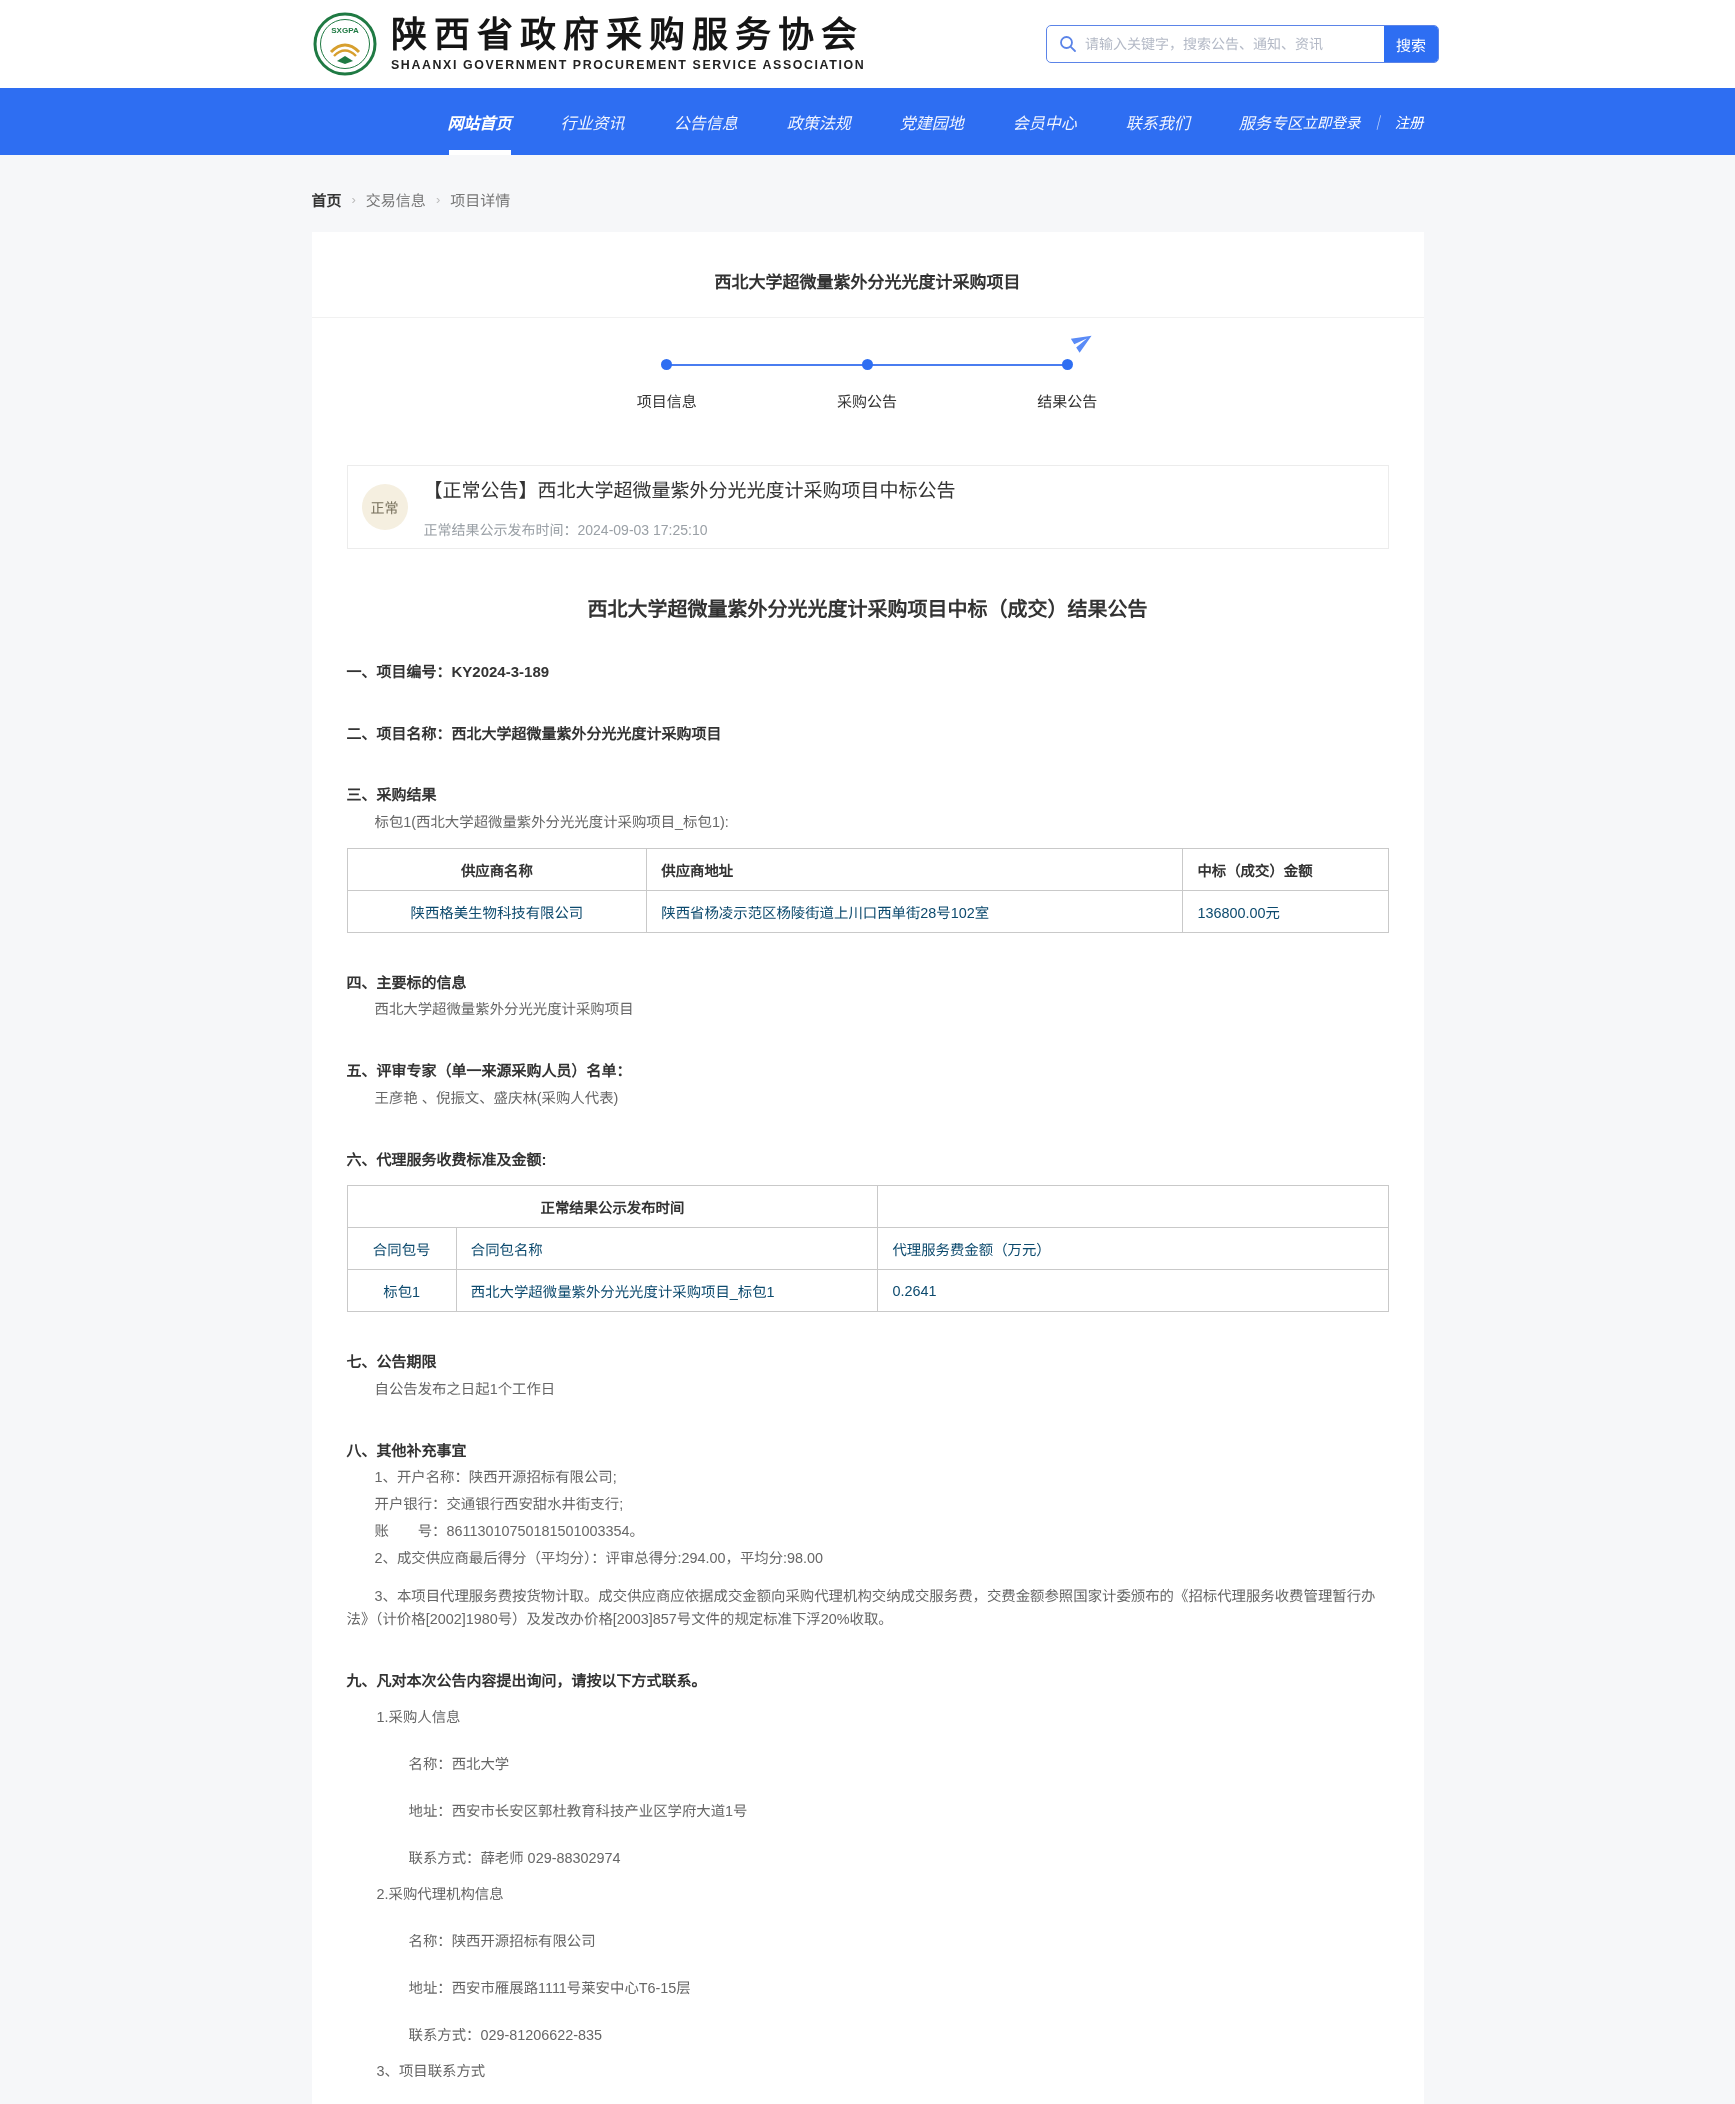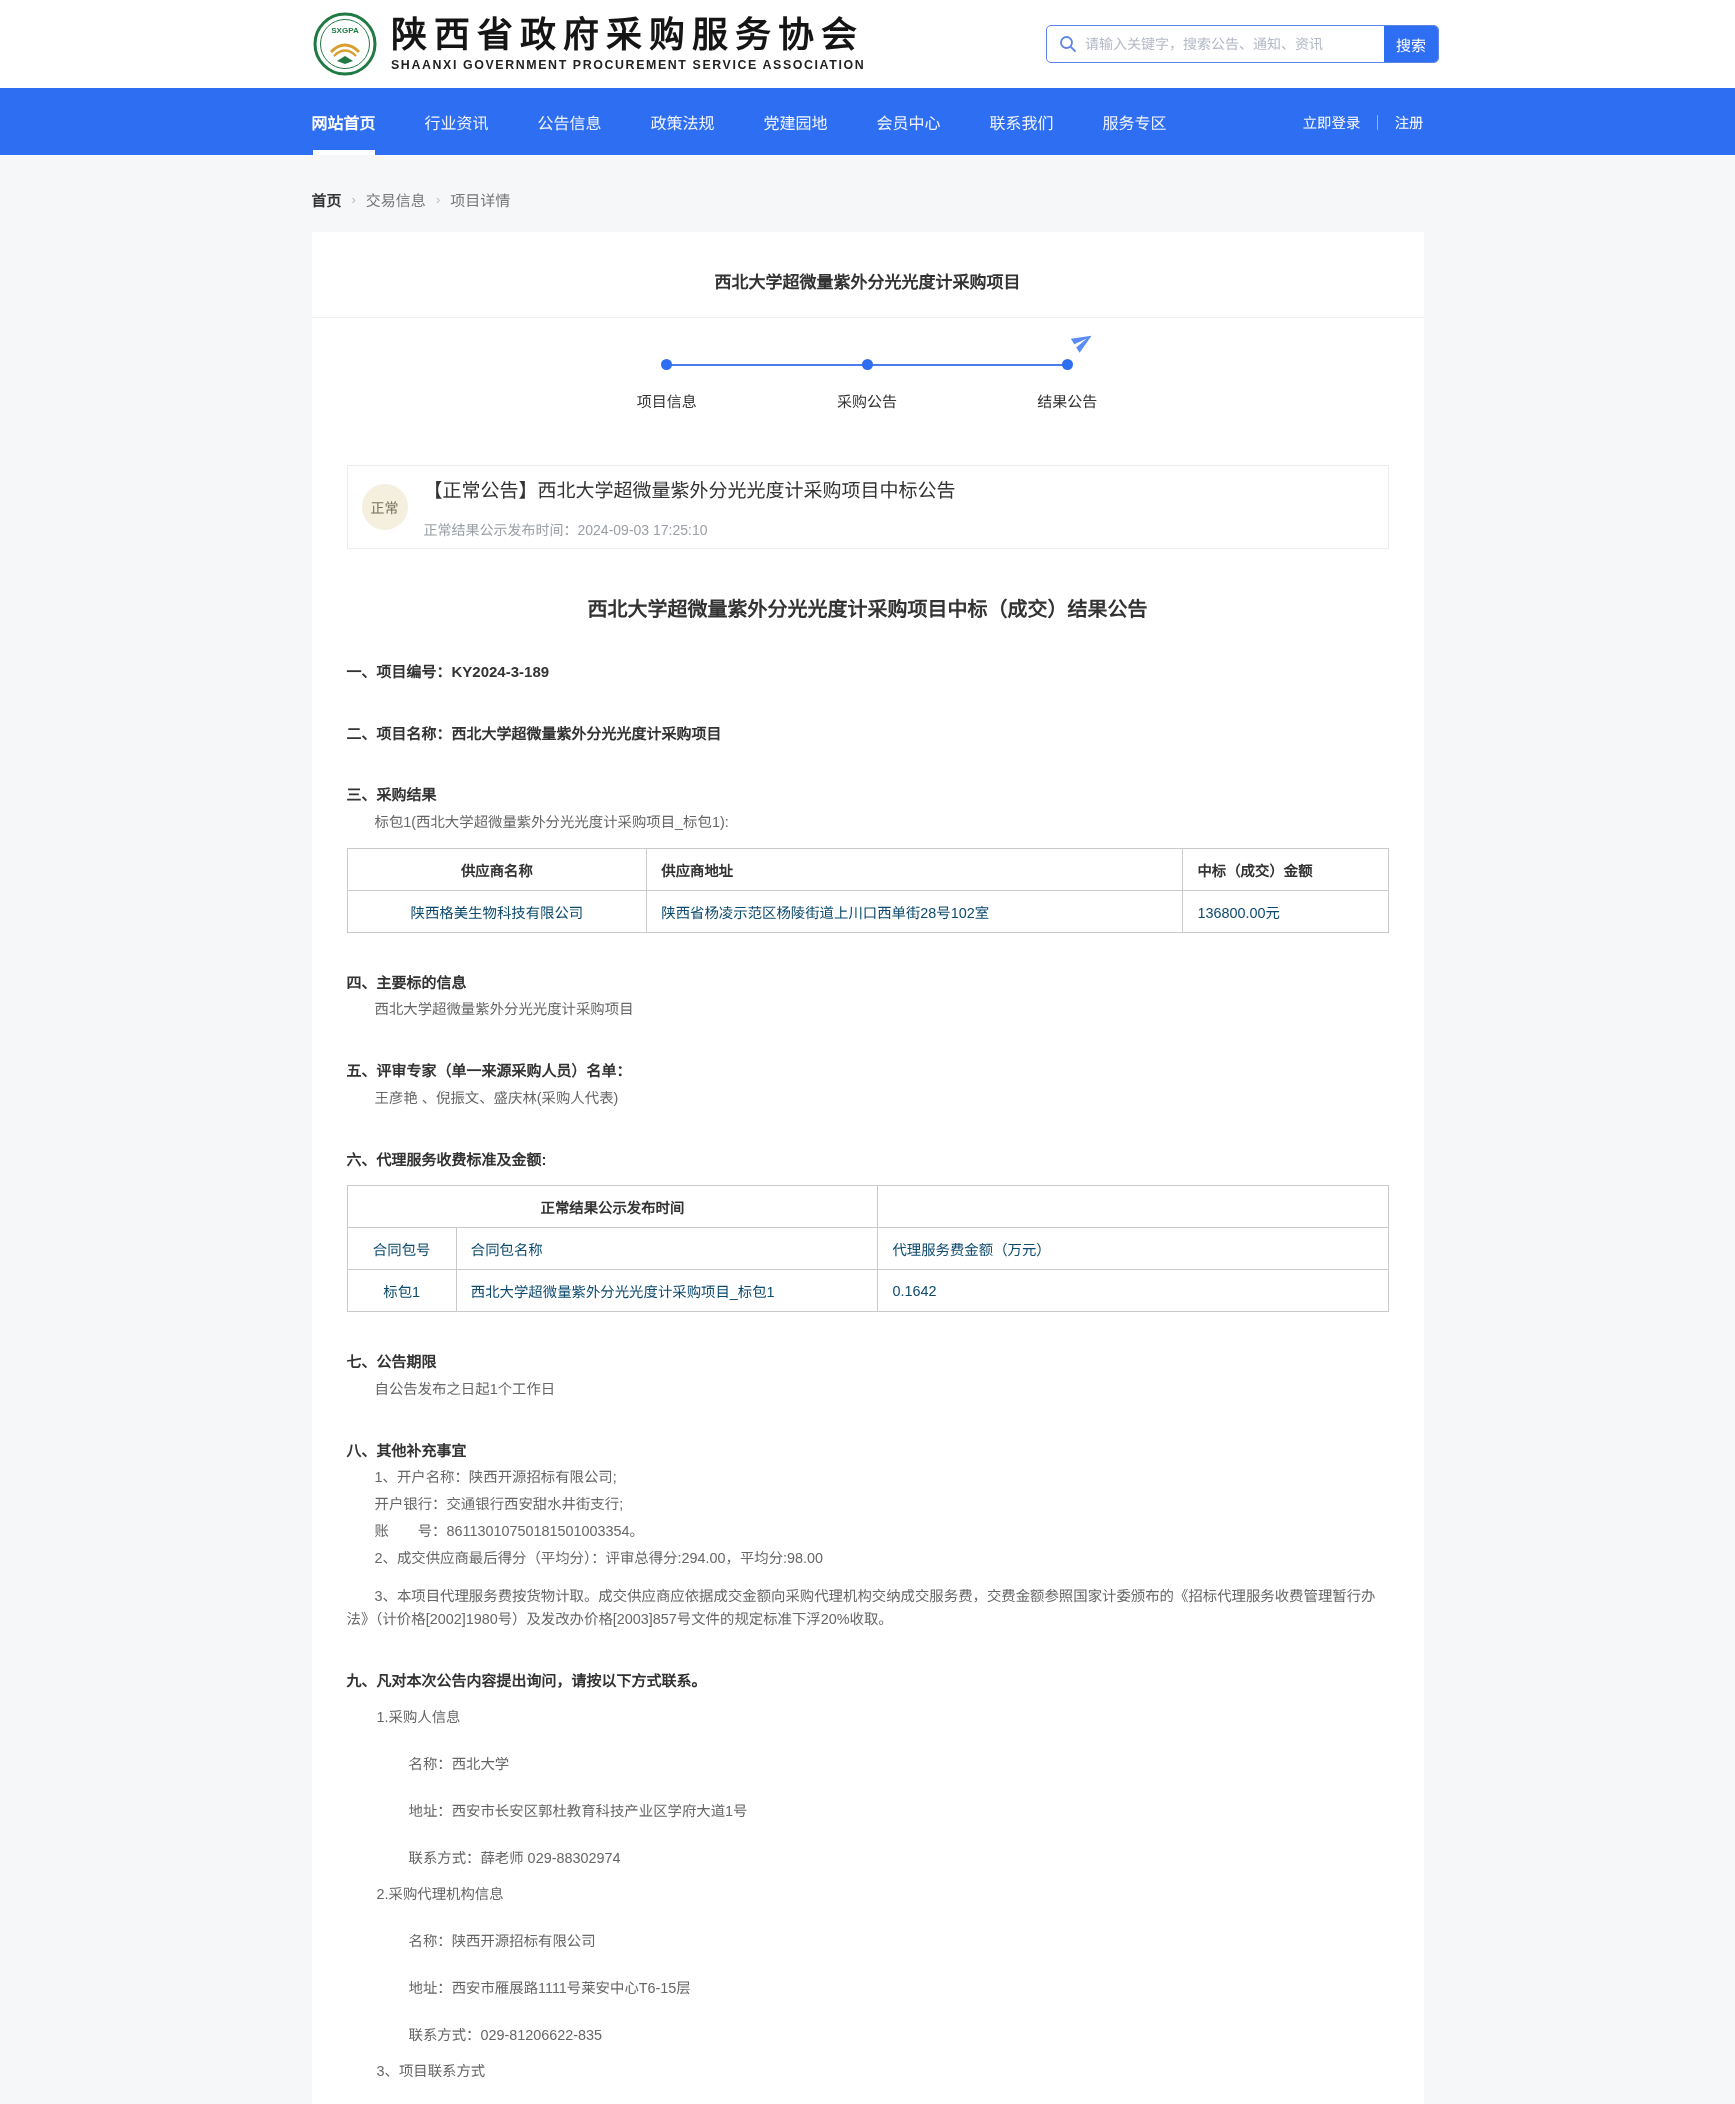--- a/index.html
+++ b/index.html
@@ -22,21 +22,21 @@
   }
   .brand-en { font-size:12.4px; font-weight:bold; color:#222; letter-spacing:1.6px; margin-top:3px; }
   .search { display:flex; align-items:center; height:38px; border:1px solid #5b84e8; border-radius:5px; background:#fff; overflow:hidden; }
   .search-icon { display:flex; align-items:center; padding:0 8px 0 12px; }
   .search-input { border:none; outline:none; width:299px; height:100%; font-size:14px; color:#333; font-family:inherit; }
   .search-input::placeholder { color:#b3b9c6; }
   .search-btn { border:none; cursor:pointer; height:100%; width:54px; background:#2e6ef2; color:#fff; font-size:15px; font-family:inherit; }
 
   
   .mainnav { background:#2e6ef2; height:67px; }
-  .nav-inner { height:100%; display:flex; align-items:stretch; justify-content:space-between; }
+  .nav-inner { height:100%; display:flex; align-items:stretch; justify-content:flex-end;font-style:italic; }
   .nav-items { display:flex; align-items:stretch; gap:49px; }
   .nav-item { position:relative; display:flex; align-items:center; color:#f0f4ff; font-size:16px; text-decoration:none; cursor:pointer; }
   .nav-item.active { color:#fff; font-weight:bold; }
   .nav-item.active::after { content:""; position:absolute; left:50%; transform:translateX(-50%); bottom:0; width:62px; height:5px; background:#fff; }
   .nav-auth { display:flex; align-items:center; gap:10px; color:#fff; font-size:14.4px; }
   .nav-auth a { color:#fff; text-decoration:none; cursor:pointer; }
   .nav-sep { color:rgba(255,255,255,.75); }
 
   
   .breadcrumb { margin:34px auto 22px; font-size:15px; color:#888; display:flex; align-items:center; gap:10px; }
@@ -227,21 +227,21 @@
           <td></td>
         </tr>
         <tr>
           <td class="t-center">合同包号</td>
           <td>合同包名称</td>
           <td>代理服务费金额（万元）</td>
         </tr>
         <tr>
           <td class="t-center">标包1</td>
           <td>西北大学超微量紫外分光光度计采购项目_标包1</td>
-          <td>0.1642</td>
+          <td>0.2641</td>
         </tr>
       </tbody>
         </table>
 
       <h3>七、公告期限</h3>
       <p class="doc-line">自公告发布之日起1个工作日</p>
 
       <h3>八、其他补充事宜</h3>
       <p class="doc-line">1、开户名称：陕西开源招标有限公司;</p>
       <p class="doc-line">开户银行：交通银行西安甜水井街支行;</p>

